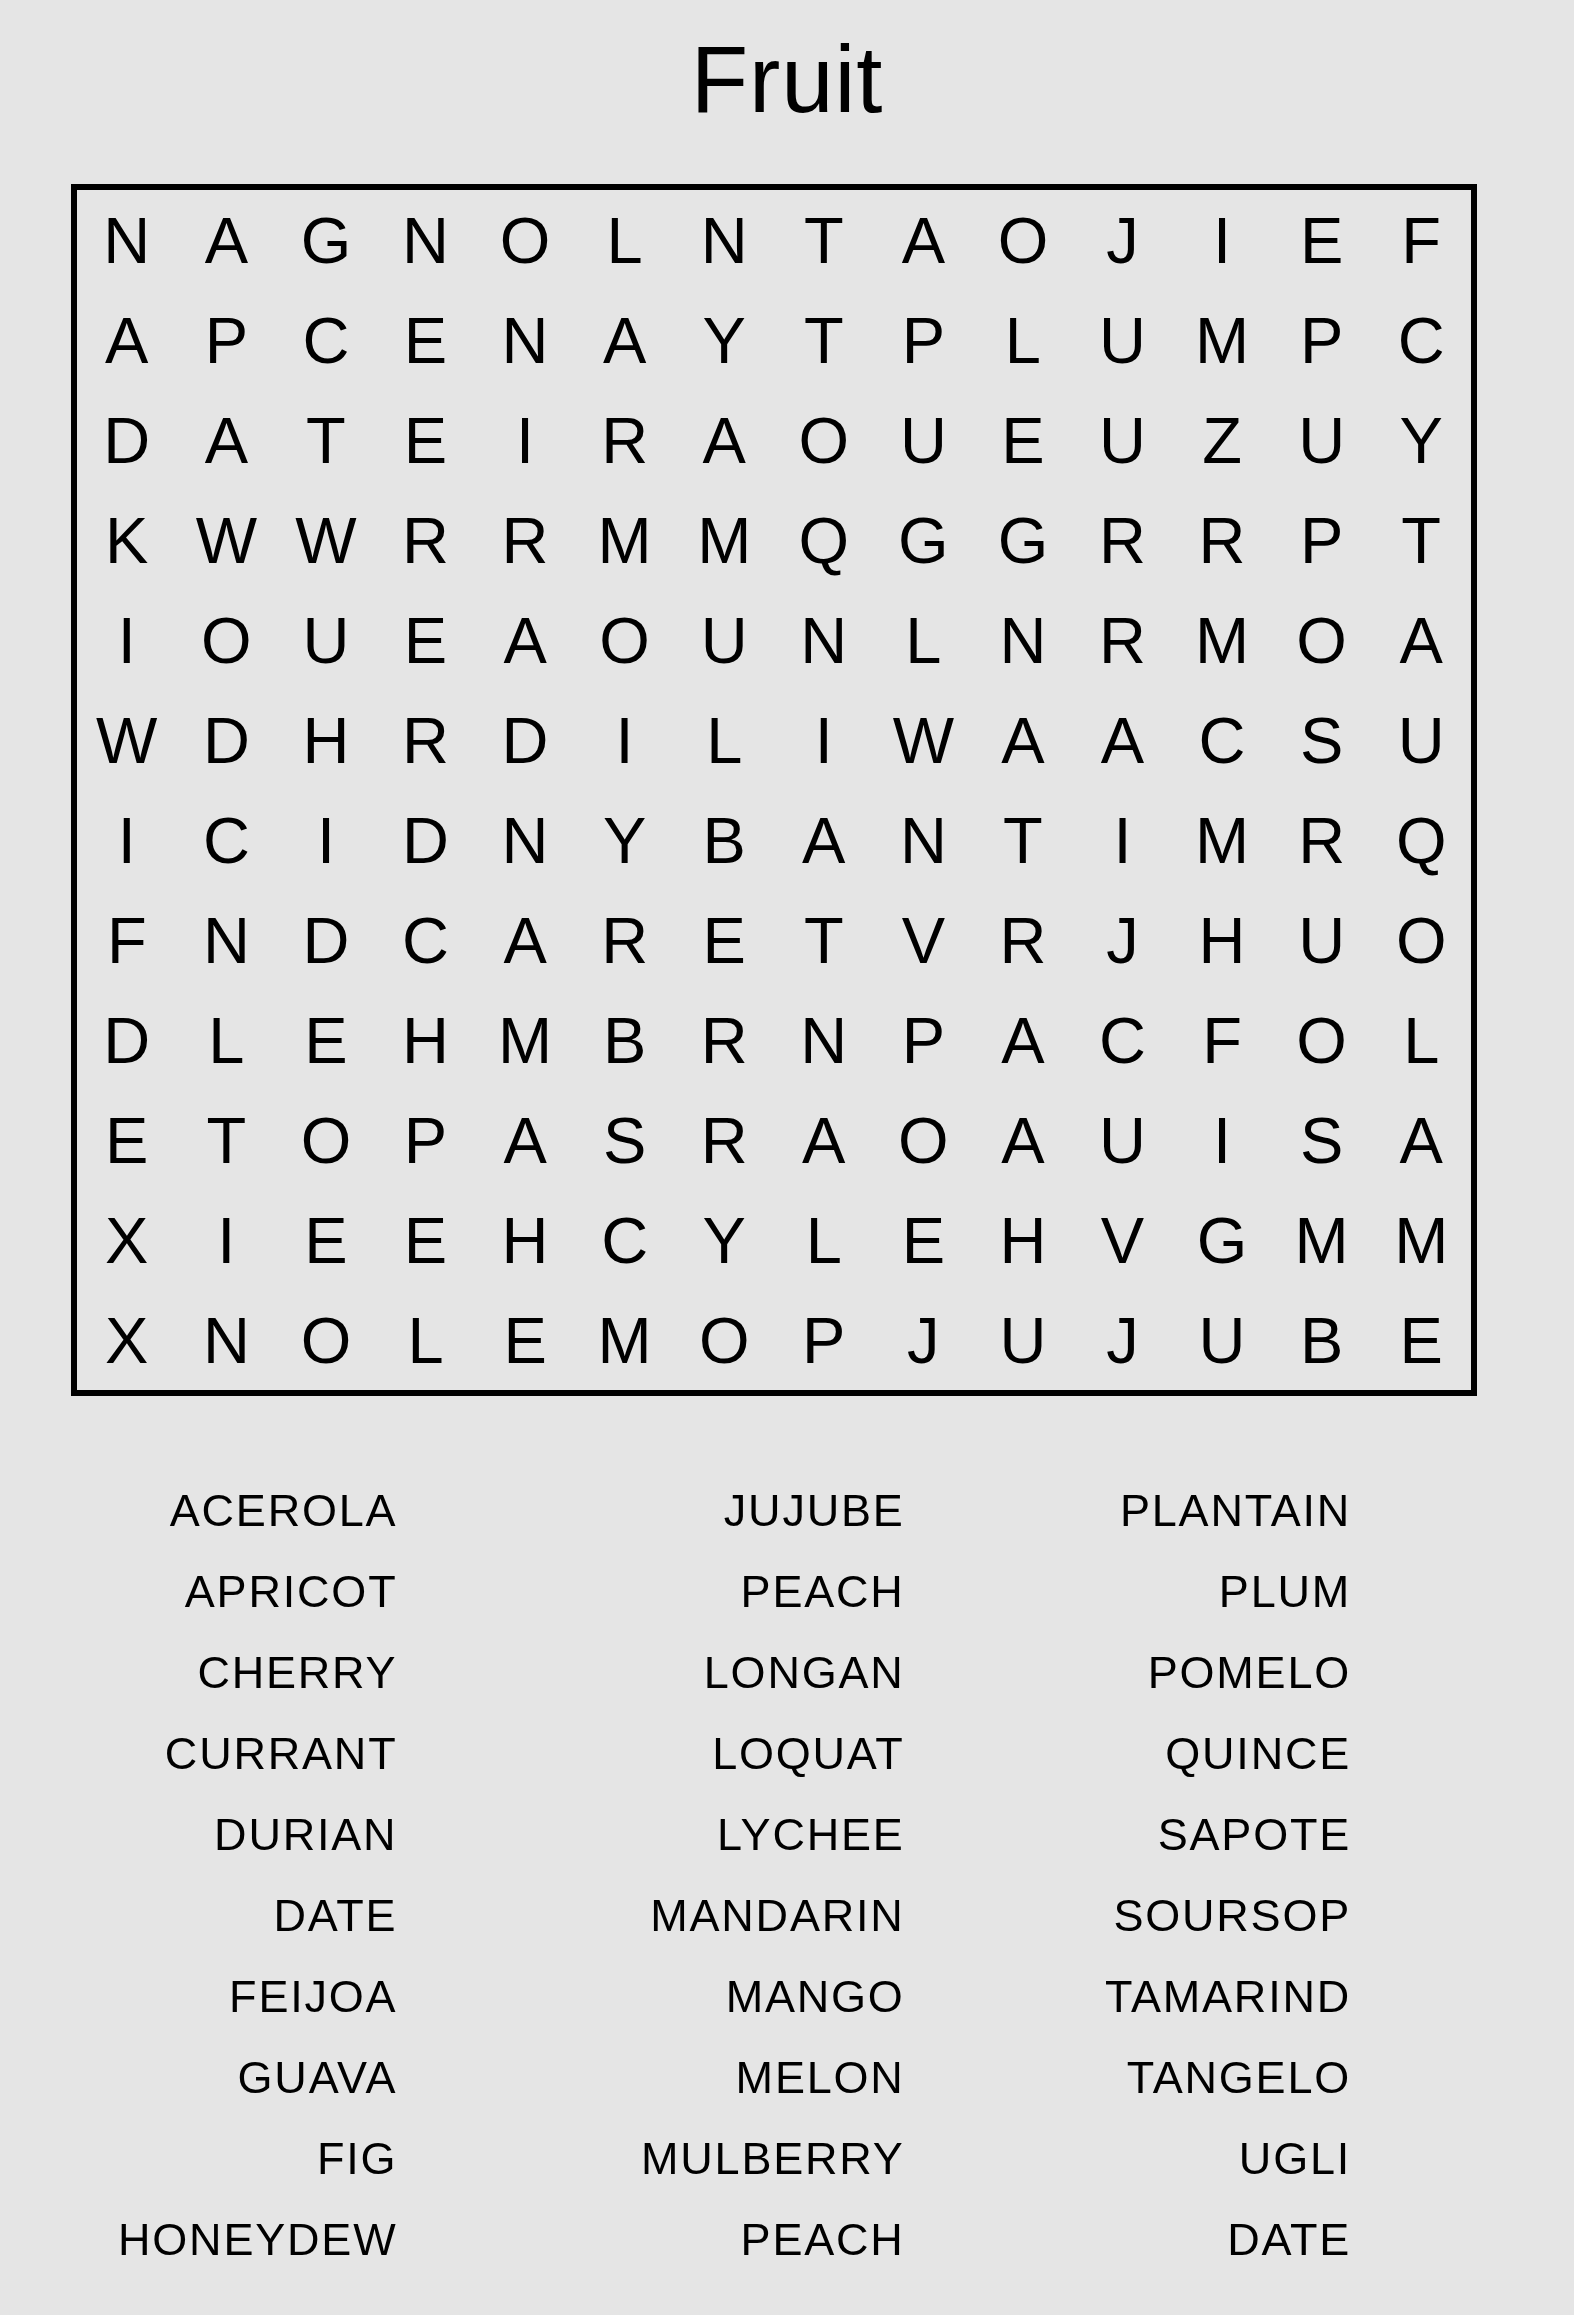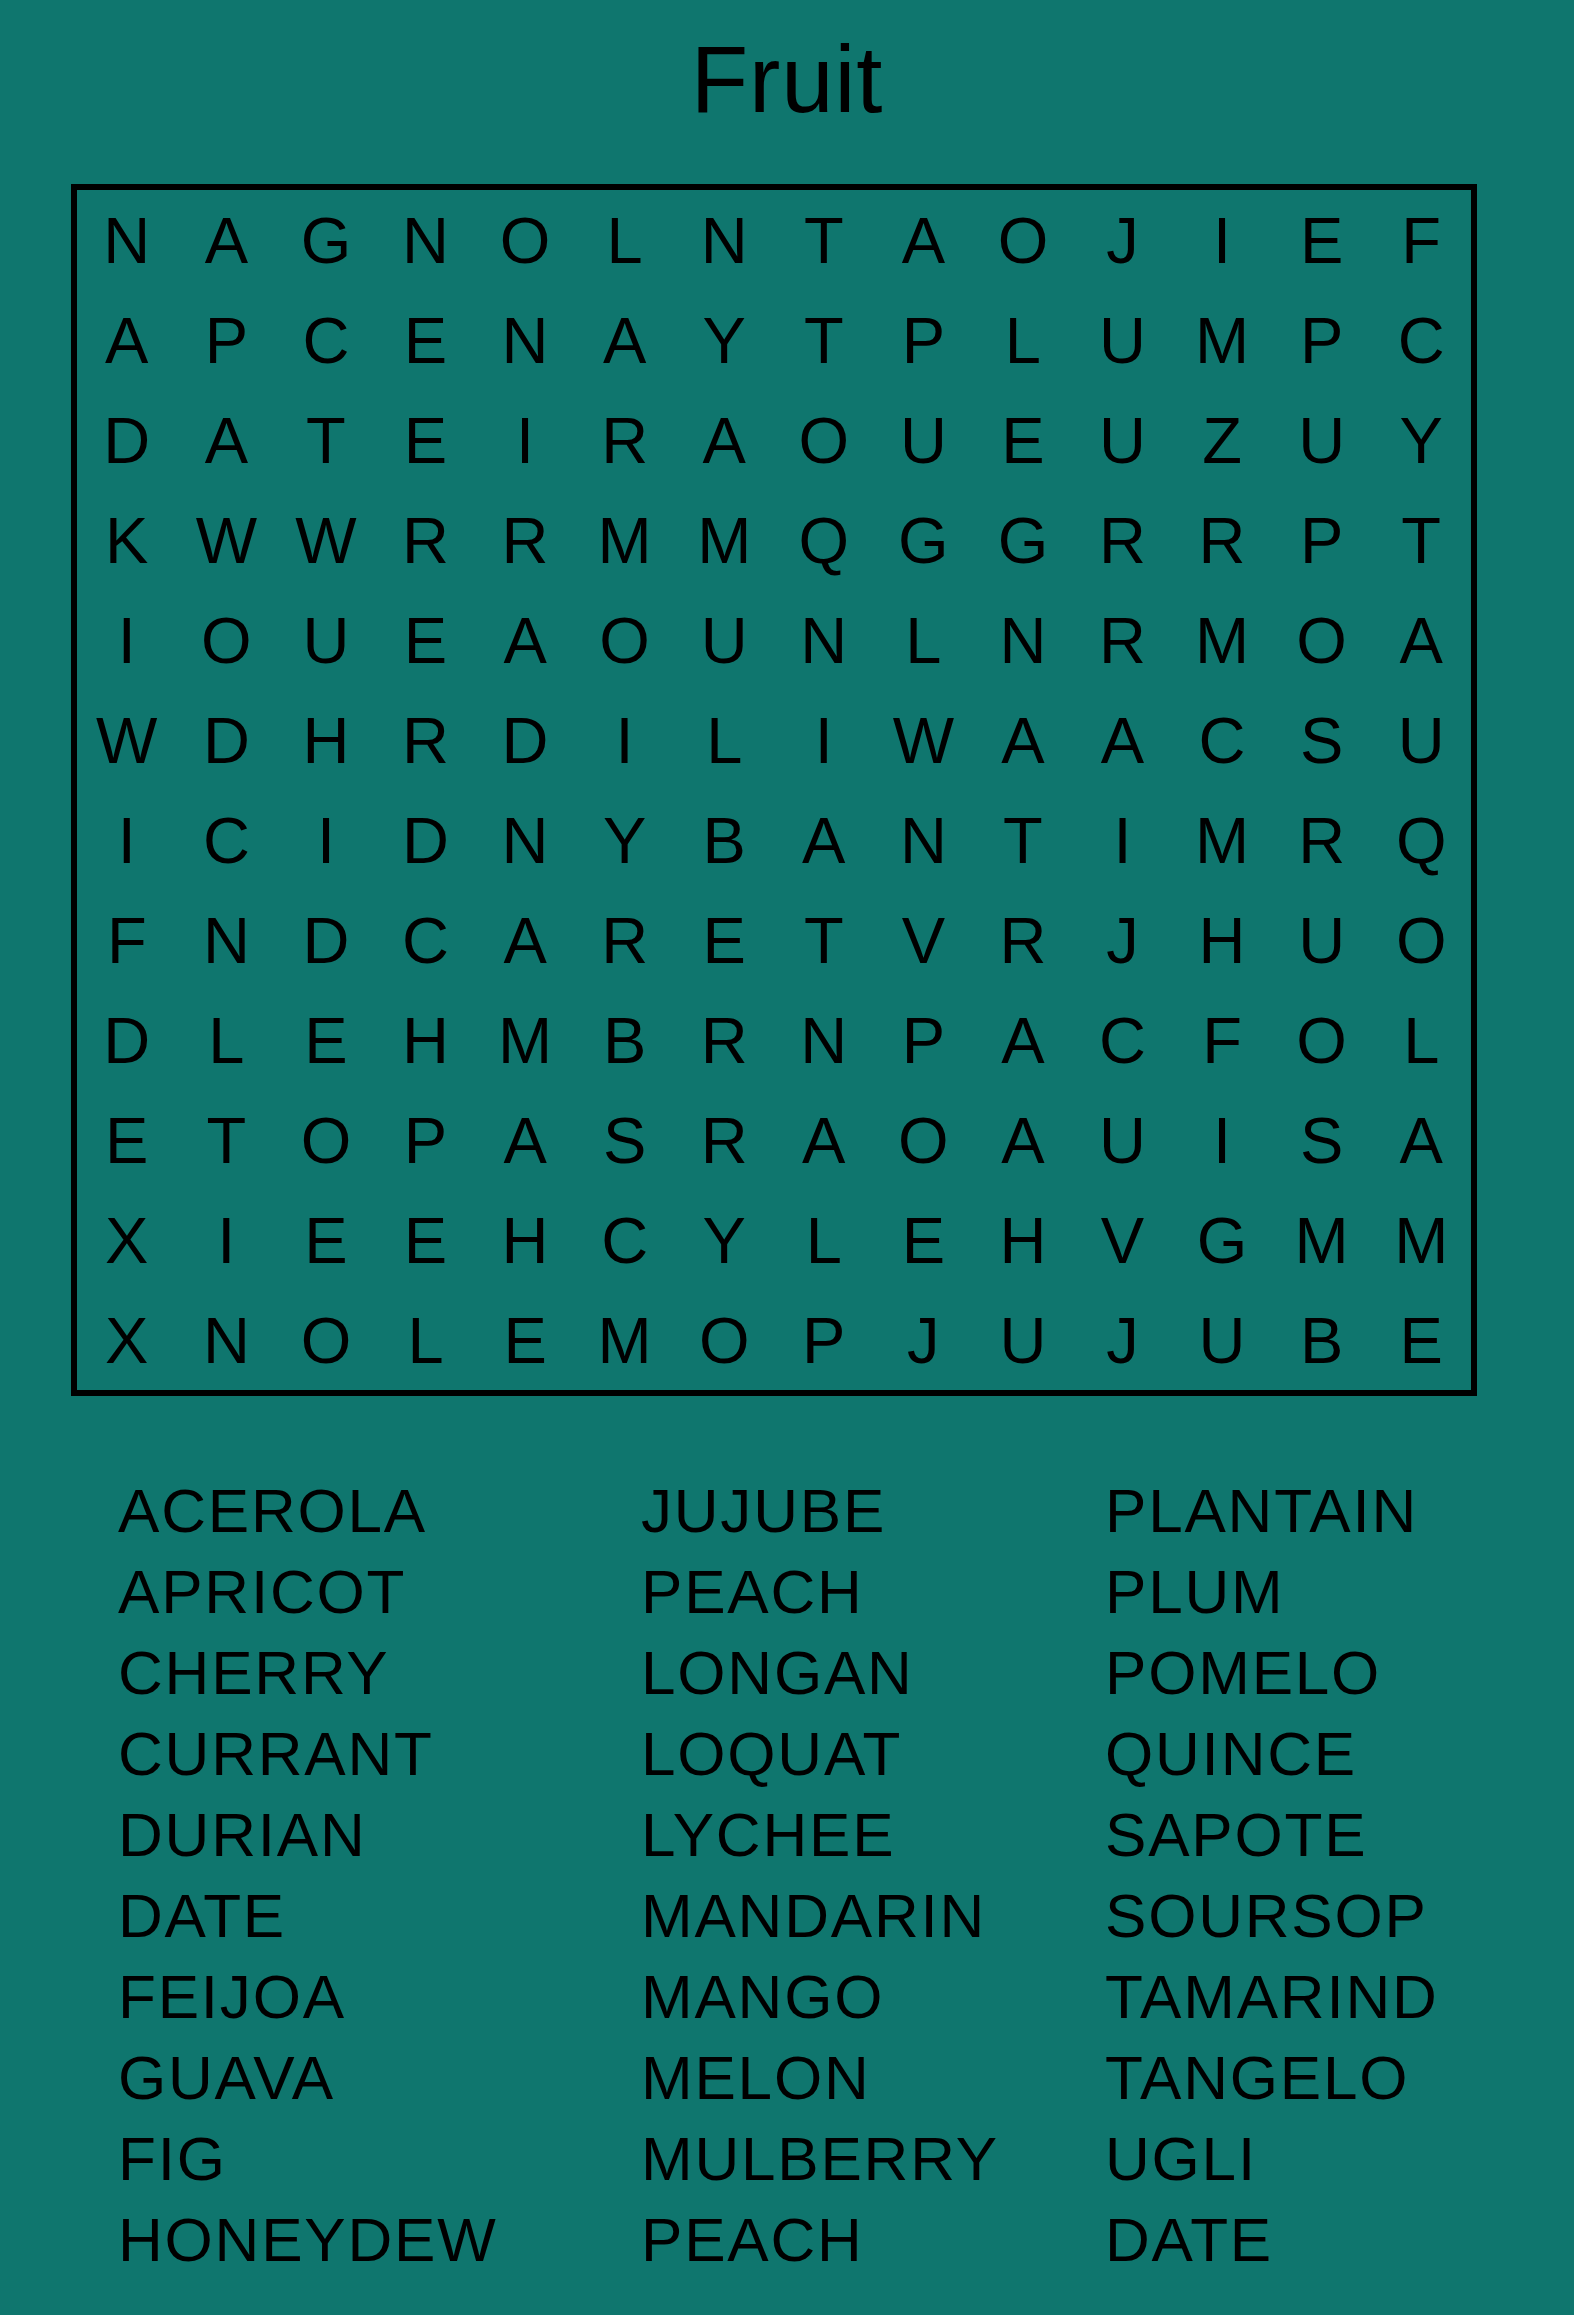--- a/index.html
+++ b/index.html
@@ -6,21 +6,21 @@
     margin: 0;
     padding: 0;
     background: #ffffff;
     color: #000000;
     font-family: "Liberation Sans", sans-serif;
   }
   .page {
     position: relative;
     width: 1574px;
     height: 2316px;
-    background: #0f766e;
+    background: #e5e5e5;
     overflow: hidden;
   }
   .title {
     position: absolute;
     top: 33px;
     left: 0;
     width: 100%;
     margin: 0;
     text-align: center;
     font-size: 94px;
@@ -51,24 +51,25 @@
   .words {
     position: absolute;
     left: 0;
     top: 1470px;
     width: 1574px;
     height: 846px;
   }
   .word-col {
     position: absolute;
     top: 0;
-    font-size: 62px;
+    font-size: 45px;
     line-height: 81px;
     letter-spacing: 1.8px;
     white-space: nowrap;
+    text-align: right;
   }
   .word-col-1 { left: 118px; }
   .word-col-2 { left: 641px; }
   .word-col-3 { left: 1105px; }
   .word { font-weight: 400; }
 </style>
 </head>
 <body>
 
 <div class="page">

